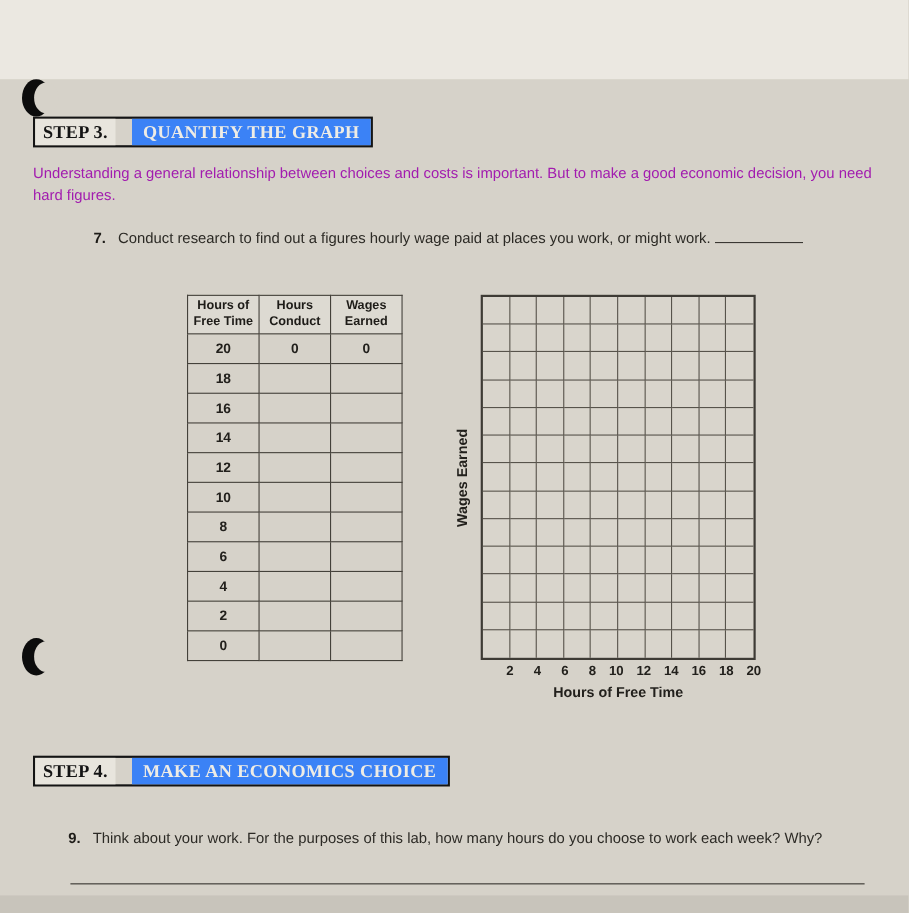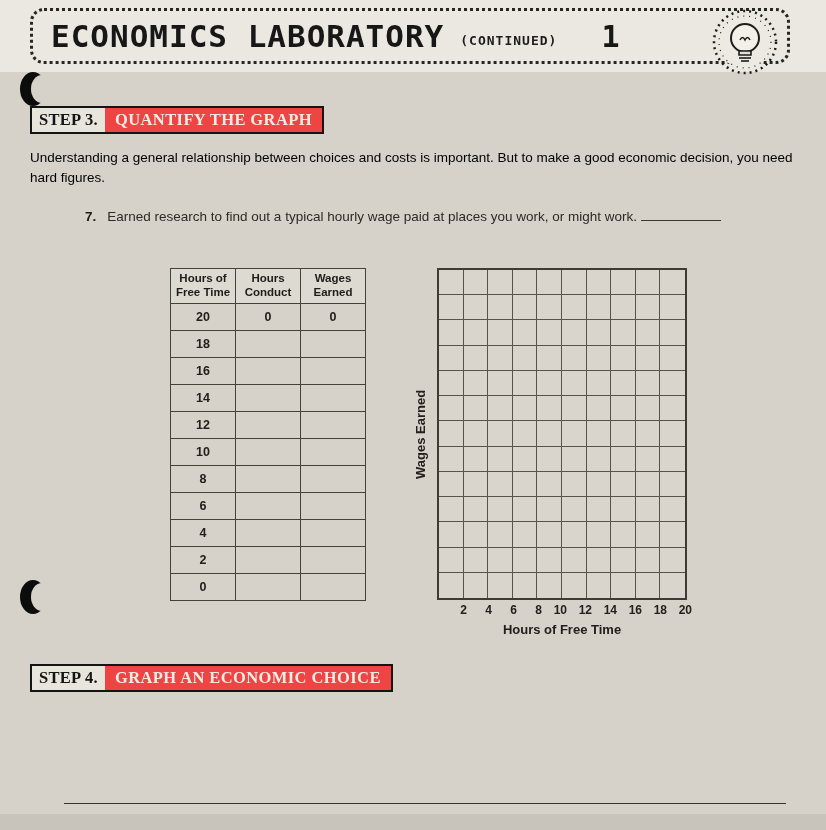--- a/index.html
+++ b/index.html
@@ -54,27 +54,27 @@
   }
   .bulb { position:absolute; right:6px; top:-9px; width:72px; height:80px; display:block; }
 
   
   .step-heading {
     position:absolute; display:inline-flex; align-items:stretch;
     border:2px solid #141414;
     font-family:"Liberation Serif", serif; font-weight:bold; font-size:16.5px; line-height:1;
   }
   .step-label { padding:4px 7px 3px 7px; background:#e8e5dd; color:#141414; letter-spacing:.3px; }
-  .step-title { padding:4px 10px 3px 10px; background:#ef4444; color:#eeece5; letter-spacing:.4px; }
+  .step-title { padding:4px 10px 3px 10px; background:#3b82f6; color:#eeece5; letter-spacing:.4px;margin-left:15px; }
   .step3 { left:30px; top:106px; }
-  .step4 { left:30px; top:664px; }
+  .step4 { left:30px; top:687px; }
 
   .intro {
     position:absolute; left:30px; width:766px;
-    font-size:13.5px; line-height:1.5; color:#000000;
+    font-size:13.5px; line-height:1.5; color:#a21caf;
   }
   .intro3 { top:148px; }
   .intro4 { top:702px; }
 
   .item { position:absolute; font-size:13.5px; color:#2c2a25; }
   .item .num { font-weight:bold; margin-right:11px; color:#1e1c18; }
   .item7 { left:85px; top:209px; width:724px; }
   .item8 { left:85px; top:237px; width:724px; }
   .item9 { left:62px; top:754px; width:744px; }
   .blank {
@@ -117,47 +117,30 @@
   }
 </style>
 </head>
 <body>
 
 <div class="page">
   <div class="top-band"></div>
   <div class="mark mark1"></div>
   <div class="mark mark2"></div>
 
-  <div class="header-box">
-    <span class="title">ECONOMICS LABORATORY</span>
-    <span class="subtitle">(CONTINUED)</span>
-    <span class="lab-number">1</span>
-    <span class="bulb">
-      <svg viewBox="0 0 72 80" width="72" height="80" aria-hidden="true">
-        <circle cx="36" cy="40" r="27" fill="#eceae2"></circle>
-        <circle cx="36" cy="40" r="31" fill="none" stroke="#1c1c1c" stroke-width="2.5" stroke-dasharray="2 4"></circle>
-        <circle cx="36" cy="40" r="26" fill="none" stroke="#1c1c1c" stroke-width="1.2" stroke-dasharray="1 5"></circle>
-        <circle cx="36" cy="36" r="14" fill="#f2f0e8" stroke="#1c1c1c" stroke-width="2"></circle>
-        <path d="M31 38 q2.5 -5 5 0 q2.5 -5 5 0" fill="none" stroke="#1c1c1c" stroke-width="1.5"></path>
-        <path d="M30 49 h12 v4 h-12 z" fill="#e3e0d7" stroke="#1c1c1c" stroke-width="1.6"></path>
-        <line x1="30" y1="56" x2="42" y2="56" stroke="#1c1c1c" stroke-width="1.6"></line>
-        <line x1="32" y1="59" x2="40" y2="59" stroke="#1c1c1c" stroke-width="1.6"></line>
-      </svg>
-    </span>
-  </div>
 
   <div class="step-heading step3">
     <span class="step-label">STEP 3.</span>
     <span class="step-title">QUANTIFY THE GRAPH</span>
   </div>
 
   <p class="intro intro3">Understanding a general relationship between choices and costs is important. But to make a good economic decision, you need hard figures.</p>
 
   <div class="item item7">
-    <span class="num">7.</span><span class="qtext">Earned research to find out a typical hourly wage paid at places you work, or might work.</span><span class="blank"></span>
+    <span class="num">7.</span><span class="qtext">Conduct research to find out a figures hourly wage paid at places you work, or might work.</span><span class="blank"></span>
   </div>
 
 
   <table class="wage-table">
     <thead>
       <tr>
           <th>Hours of Free Time</th>
           <th>Hours Conduct</th>
           <th>Wages Earned</th>
         </tr>
@@ -365,20 +348,23 @@
         <span class="tick">14</span>
         <span class="tick">16</span>
         <span class="tick">18</span>
         <span class="tick">20</span>
       </div>
     <div class="xlabel">Hours of Free Time</div>
   </div>
 
   <div class="step-heading step4">
     <span class="step-label">STEP 4.</span>
-    <span class="step-title">GRAPH AN ECONOMIC CHOICE</span>
-  </div>
-
-
+    <span class="step-title">MAKE AN ECONOMICS CHOICE</span>
+  </div>
+
+
+  <div class="item item9">
+    <span class="num">9.</span><span class="qtext">Think about your work. For the purposes of this lab, how many hours do you choose to work each week? Why?</span>
+  </div>
 
   <div class="answer-line"></div>
   <div class="bottom-shade"></div>
 </div>
 
 </body></html>

